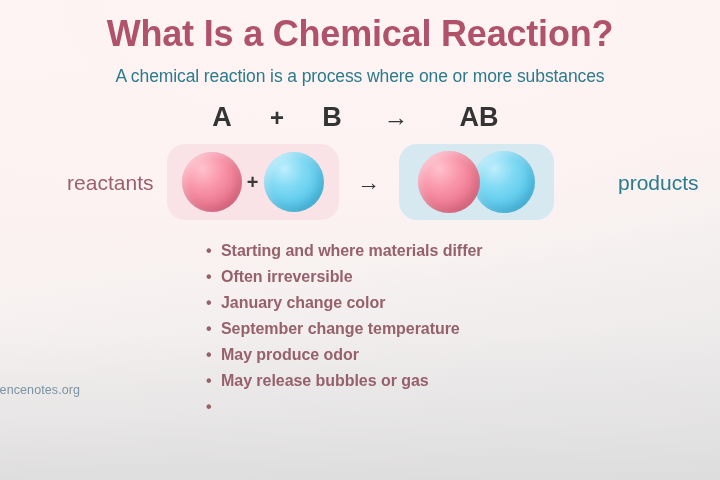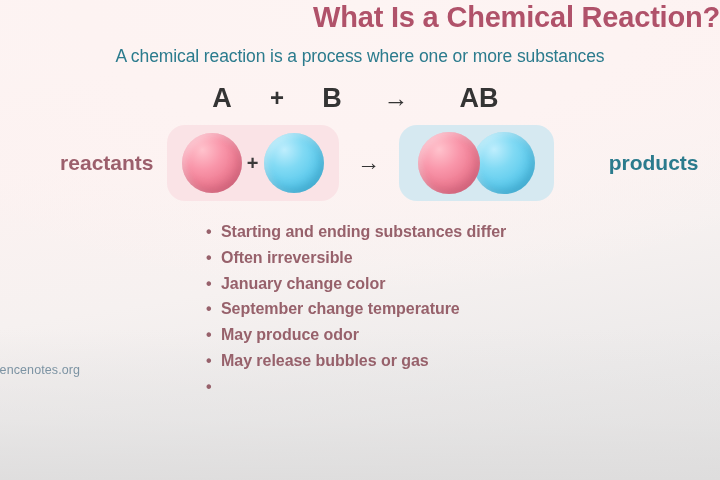--- a/index.html
+++ b/index.html
@@ -31,23 +31,23 @@
     left:0; right:0; bottom:0;
     height:150px;
     pointer-events:none;
     background: linear-gradient(180deg, rgba(230,229,229,0) 0%, rgba(226,225,225,.55) 60%, rgba(221,220,220,.85) 100%);
   }
   #infographic > * { position: relative; z-index: 2; }
 
   
   .title {
     margin: 0;
-    padding-top: 2px;
-    text-align: right;
-    font-size: 29px;
+    padding-top: 14px;
+    text-align: center;
+    font-size: 36px;
     line-height: 1.1;
     font-weight: bold;
     color: #b0526a;
     letter-spacing: -0.2px;
   }
   .subtitle {
     margin: 10px 22px 0 22px;
     text-align: center;
     font-size: 17.5px;
     line-height: 1.42;
@@ -78,21 +78,21 @@
   
   .model-row {
     margin-top: 9px;
     display: flex;
     align-items: center;
     justify-content: center;
     height: 84px;
   }
   .side-label {
     font-size: 21px;
-    font-weight: bold;
+    font-weight: normal;
     line-height: 1;
     white-space: nowrap;
   }
   .label-reactants {
     color: #9c5f6c;
     width: 145px;
     text-align: right;
     padding-right: 13px;
     box-sizing: border-box;
   }
@@ -230,21 +230,21 @@
       <span class="atom atom-pink"></span>
       <span class="atom atom-blue"></span>
     </div>
 
     <span class="side-label label-products">products</span>
   </div>
 
   <ul class="facts">
     <li>
       <span class="bullet-dot">•</span>
-      <span>Starting and ending substances differ</span>
+      <span>Starting and where materials differ</span>
     </li>
     <li>
       <span class="bullet-dot">•</span>
       <span>Often irreversible</span>
     </li>
     <li>
       <span class="bullet-dot">•</span>
       <span>January change color</span>
     </li>
     <li>

